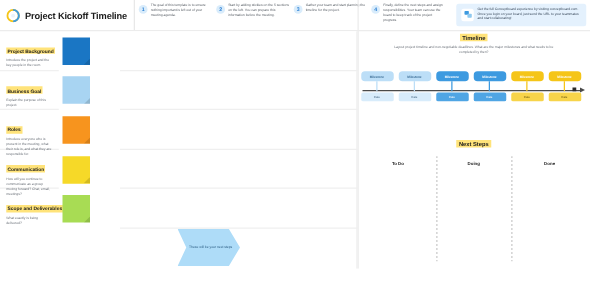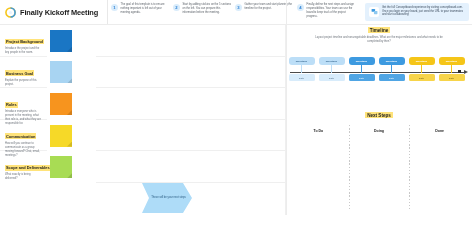--- a/index.html
+++ b/index.html
@@ -136,21 +136,21 @@
 <div class="board">
 
   <div class="header-row">
 
     <div class="title-card">
       <svg class="logo" viewBox="0 0 24 24">
         <circle cx="12" cy="12" r="10" fill="none" stroke="#f5c518" stroke-width="3.4"></circle>
         <path d="M12 2a10 10 0 0 1 0 20" fill="none" stroke="#3d9ae0" stroke-width="3.4"></path>
         <circle cx="12" cy="12" r="3.4" fill="#e8f3fc"></circle>
       </svg>
-      <div class="title-text">Finally Kickoff Meeting</div>
+      <div class="title-text">Project Kickoff Timeline</div>
     </div>
 
     <div class="instr-wrap">
       <div class="instr">
         <div class="num">1</div>
         <div class="instr-text">The goal of this template is to ensure nothing important is left out of your meeting agenda.</div>
       </div>
       <div class="instr">
         <div class="num">2</div>
         <div class="instr-text">Start by adding stickies on the 5 sections on the left. You can prepare this information before the meeting.</div>

